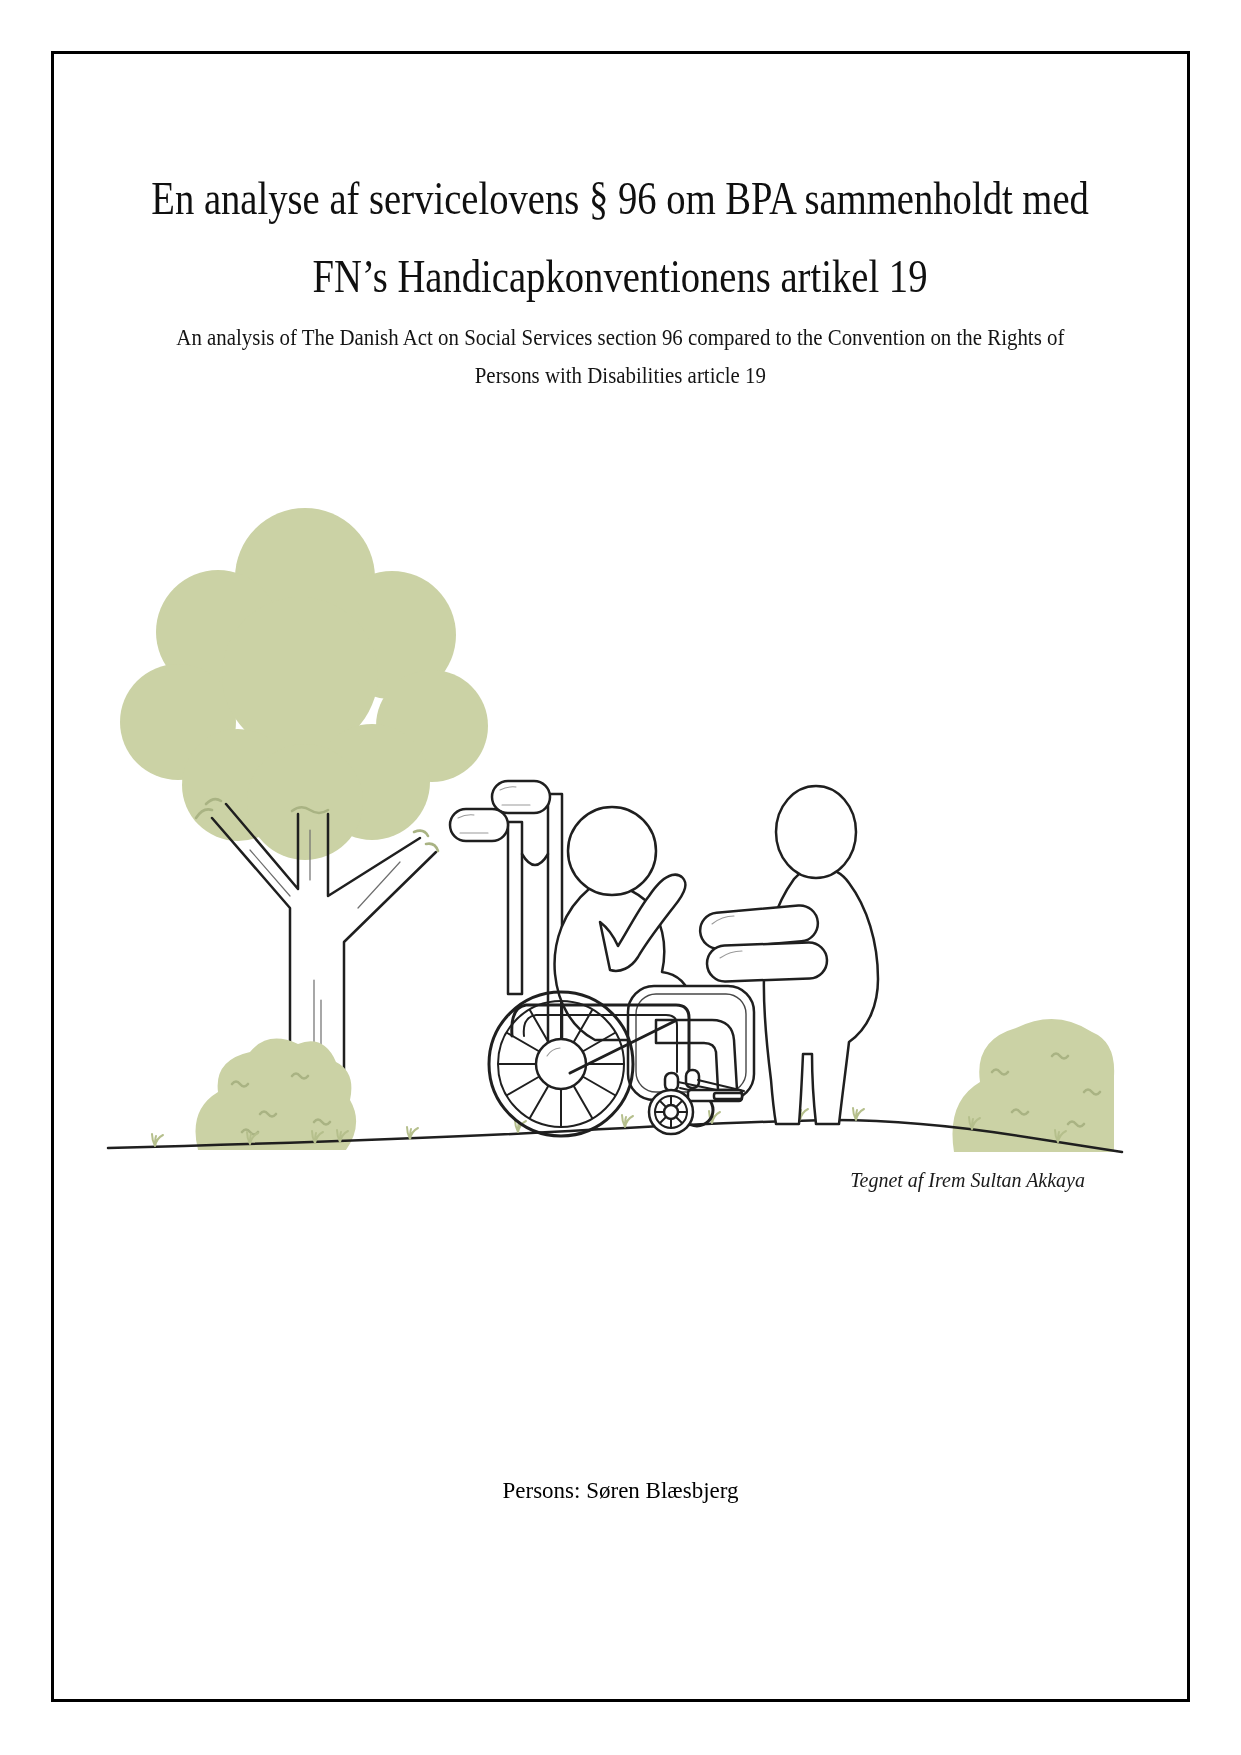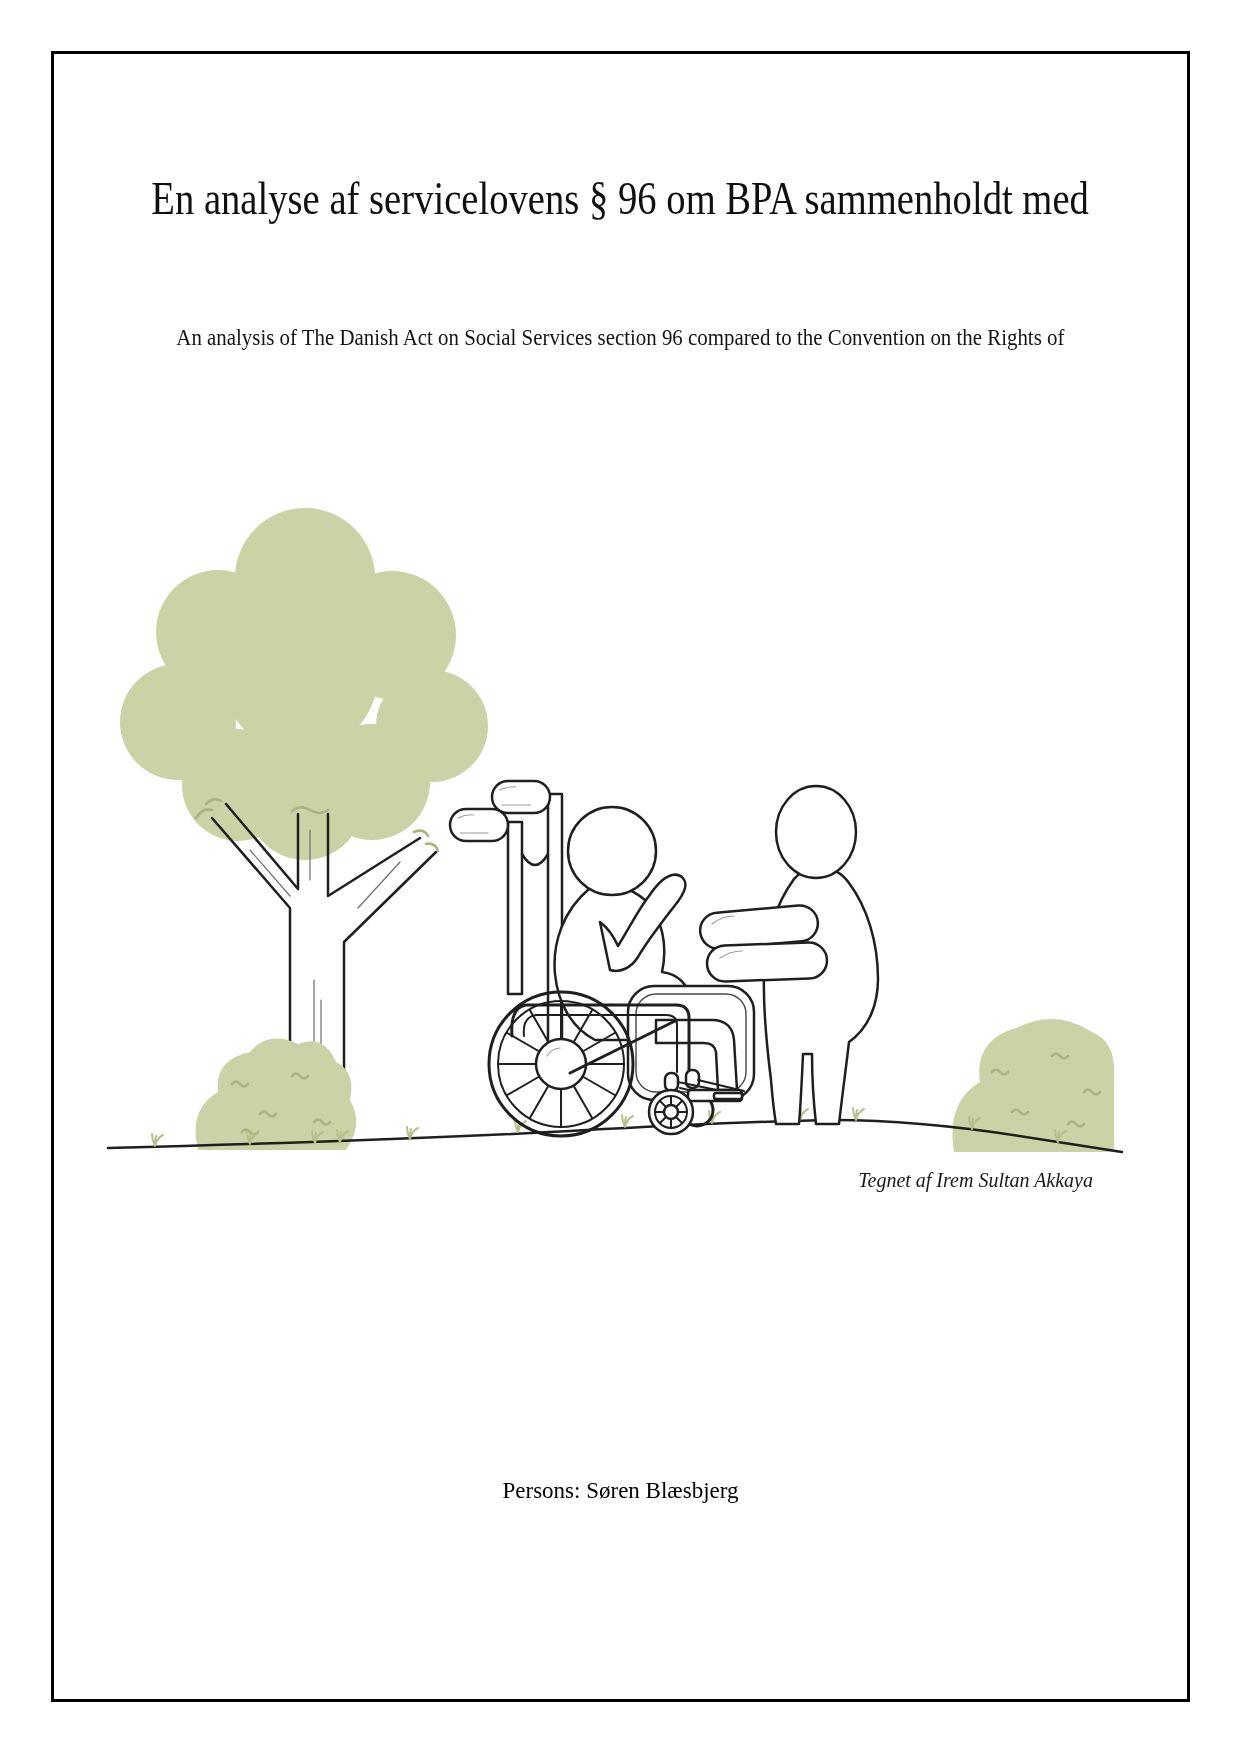--- a/index.html
+++ b/index.html
@@ -31,21 +31,21 @@
     font-size:24px;line-height:38px;
     color:#141414;
   }
   .squeeze2{display:inline-block;transform:scaleX(0.87);transform-origin:50% 50%;white-space:nowrap;}
   .illustration{
     position:absolute;left:100px;top:480px;
     width:1030px;height:700px;
     pointer-events:none;
   }
   .caption{
-    position:absolute;top:1169px;right:148px;
+    position:absolute;top:1169px;right:156px;
     font-size:20px;font-style:italic;
     color:#1a1a1a;
   }
   .bottom-block{
     position:absolute;left:0;right:0;top:1294px;
     text-align:center;
     font-size:32px;line-height:62px;
     color:#000;
   }
   .supervisor-line{
@@ -68,24 +68,26 @@
 </style>
 </head>
 <body>
 
 <div class="page">
 
   <div class="frame"></div>
 
   <div class="title-block">
     <div><span class="squeeze">En analyse af servicelovens § 96 om BPA sammenholdt med</span></div>
+    <div><span class="squeeze">FN’s Handicapkonventionens artikel 19</span></div>
   </div>
 
   <div class="subtitle-block">
     <div><span class="squeeze2">An analysis of The Danish Act on Social Services section 96 compared to the Convention on the Rights of</span></div>
+    <div><span class="squeeze2">Persons with Disabilities article 19</span></div>
   </div>
 
   <svg class="illustration" viewBox="0 0 1030 700" aria-hidden="true">
     <defs>
       <g id="tuft">
         <path class="grass" d="M 0,0 C -2,-4 -3,-8 -3,-12 M 0,0 C 1,-5 4,-9 8,-11 M 0,0 C 0,-4 0,-7 1,-10"></path>
       </g>
       <g id="sq">
         <path class="sqg" d="M 0,0 q 4,-5 8,0 q 4,5 8,0"></path>
       </g>

